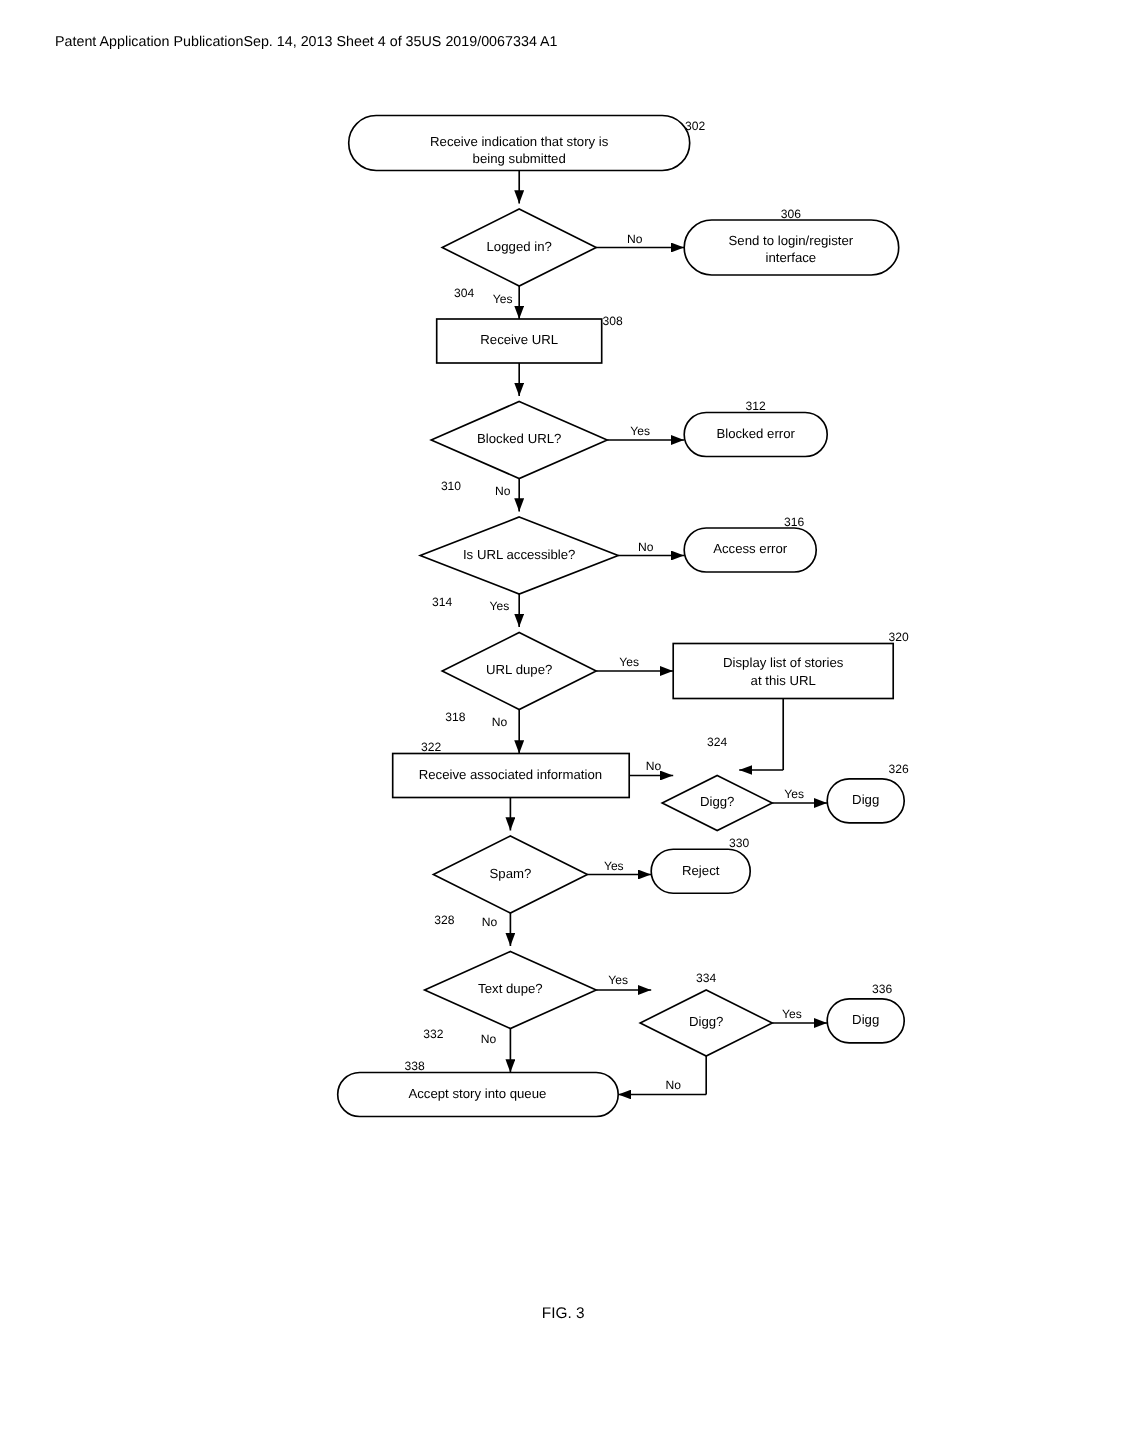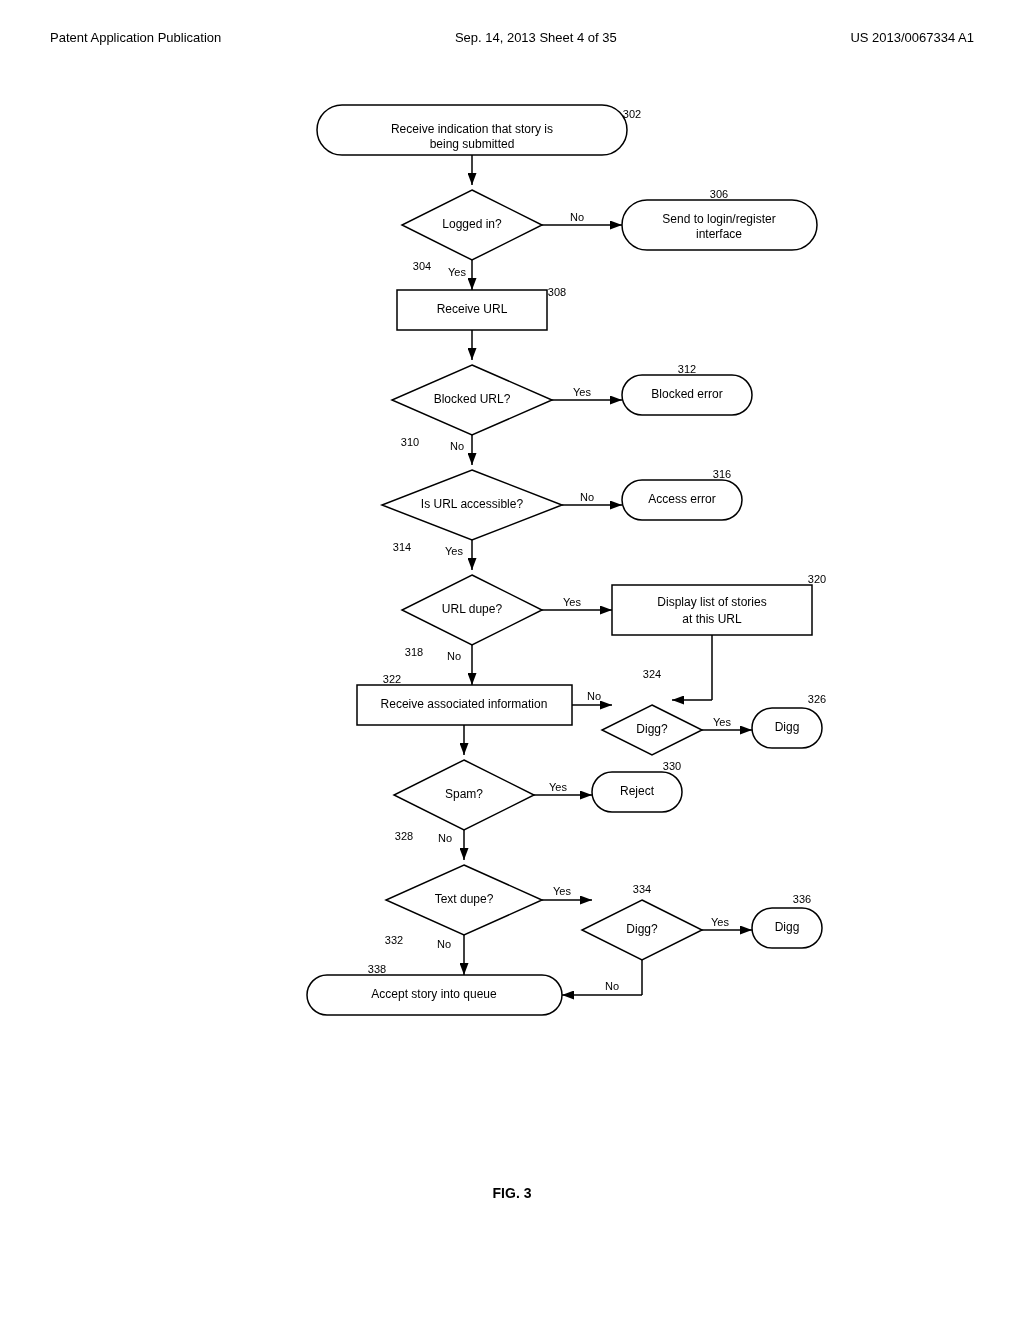--- a/index.html
+++ b/index.html
@@ -12,21 +12,20 @@
     }
     .page {
       width: 1024px;
       min-height: 1320px;
       background: #fff;
       position: relative;
       padding: 20px;
     }
     .header {
       display: flex;
-      justify-content: space-between;
       align-items: flex-start;
       padding: 10px 30px;
       font-size: 13px;
       border-bottom: none;
     }
 
     .diagram-container {
       position: relative;
       width: 100%;
       margin-top: 20px;
@@ -35,41 +34,41 @@
     }
 
     svg.flowchart {
       width: 700px;
       height: 1100px;
     }
 
     .fig-caption {
       text-align: center;
       font-size: 14px;
-      font-weight: bold;
+      font-weight: normal;
       margin-top: 10px;
     }
 
     
     .fc-rect { fill: white; stroke: black; stroke-width: 1.5; }
     .fc-rounded { fill: white; stroke: black; stroke-width: 1.5; }
     .fc-diamond { fill: white; stroke: black; stroke-width: 1.5; }
     .fc-text { font-size: 12px; font-family: Arial, sans-serif; text-anchor: middle; dominant-baseline: middle; }
     .fc-label { font-size: 11px; font-family: Arial, sans-serif; text-anchor: middle; dominant-baseline: middle; }
     .fc-arrow { stroke: black; stroke-width: 1.5; fill: none; marker-end: url(#arrowhead); }
     .fc-line { stroke: black; stroke-width: 1.5; fill: none; }
   </style>
 </head>
 <body>
 
 <div class="page">
   <div class="header">
     <span>Patent Application Publication</span>
     <span>Sep. 14, 2013  Sheet 4 of 35</span>
-    <span>US 2013/0067334 A1</span>
+    <span>US 2019/0067334 A1</span>
   </div>
 
   <div class="diagram-container">
     <svg class="flowchart" viewBox="0 0 700 1100" xmlns="http://www.w3.org/2000/svg">
       <defs>
         <marker id="arrowhead" markerWidth="8" markerHeight="6" refX="8" refY="3" orient="auto">
           <polygon points="0 0, 8 3, 0 6" fill="black"></polygon>
         </marker>
       </defs>
 

